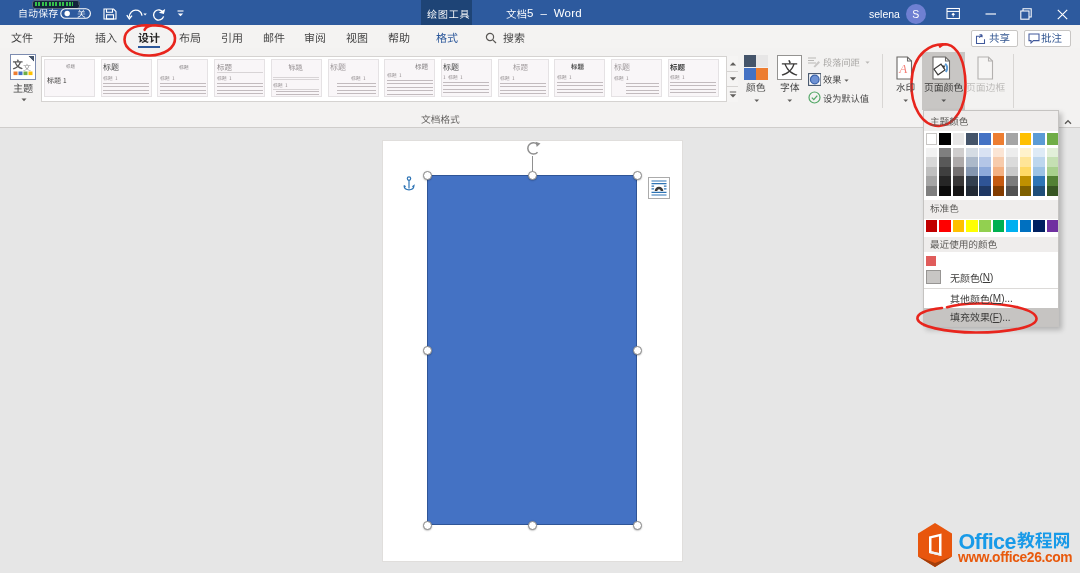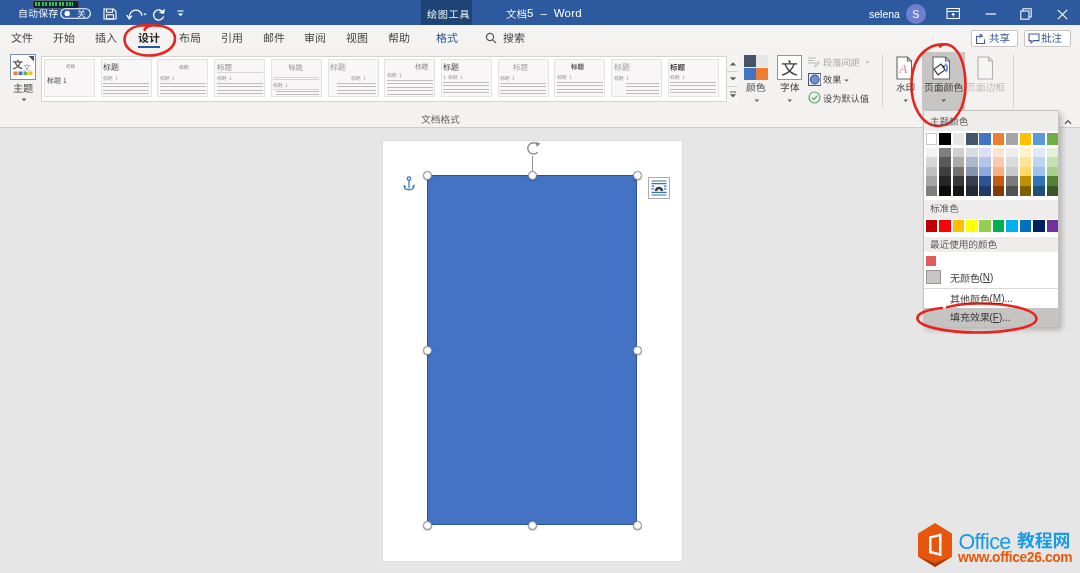--- a/index.html
+++ b/index.html
@@ -490,21 +490,21 @@
 <div class="ab" style="left:923.5px;top:288px;width:134.5px;height:1px;background:#DCDAD8"></div>
 <div class="ab" style="left:923.5px;top:307.5px;width:134.5px;height:18.5px;background:#C6C4C2"></div>
 
 <svg class="ab" style="left:915px;top:522px" width="40" height="46" viewBox="0 0 40 46">
 <path d="M20 1 L37 11.5 V34.5 L20 45 L3 34.5 V11.5 Z" fill="#E8560D"></path>
 <path d="M3 34.5 L20 45 L37 34.5 L20 41 Z" fill="#A33E0B"></path>
 <path d="M14 14.5 L26.5 11.5 V34 L14 31 Z" fill="#fff"></path>
 <path d="M16.5 16.3 L24 14.5 V31 L16.5 29.2 Z" fill="#E8560D"></path>
 <path d="M14 31 L26.5 34 L24 31 L16.5 29.2 Z" fill="#F0F0F0"></path>
 </svg>
-<div class="ab" style="left:958.5px;top:529.5px;font-size:21.5px;font-weight:normal;color:#189AE8;letter-spacing:-0.6px">Office</div>
+<div class="ab" style="left:958.5px;top:529.5px;font-size:21.5px;font-weight:bold;color:#189AE8;letter-spacing:-0.6px">Office</div>
 <div class="ab" style="left:958px;top:549.5px;font-size:13.8px;font-weight:bold;color:#E8590C;letter-spacing:-0.35px">www.office26.com</div>
 
 <svg class="ab" style="left:0;top:0;pointer-events:none" width="1080" height="573" viewBox="0 0 1080 573">
 <g fill="none" stroke="#E8251D" stroke-width="2.6" stroke-linecap="round">
 <path d="M151 25.5 C133 24 124.5 31 124.5 39.5 C124.5 49 136 56 150 55.5 C164 55 175.5 48 175 38 C174.5 28.5 163 24.5 152 25.5 C148 26 145.5 27.5 144.6 29.8"></path>
 <path d="M947 44.5 C932 42.5 913 52 911.5 82 C910.5 106 922 126.5 939 126 C955 125.5 966 107 965.5 84 C965 61 958 47 947.5 44.5 C944.5 44 941.5 44.8 940 46.5"></path>
 <path d="M942 308 C925.5 310 916.5 313.5 917.5 319 C918.8 326 944 332.5 976 332.5 C1009 332.5 1037 327 1036.5 318.5 C1036 309.5 1008 303 978 303.5 C966 303.7 953 305.5 947 307.2"></path>
 </g>
 </svg>
 

